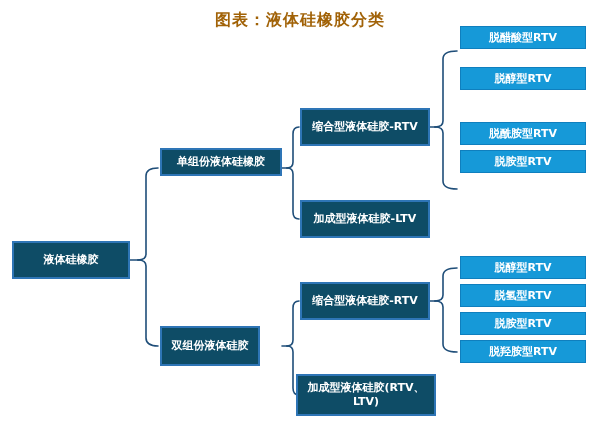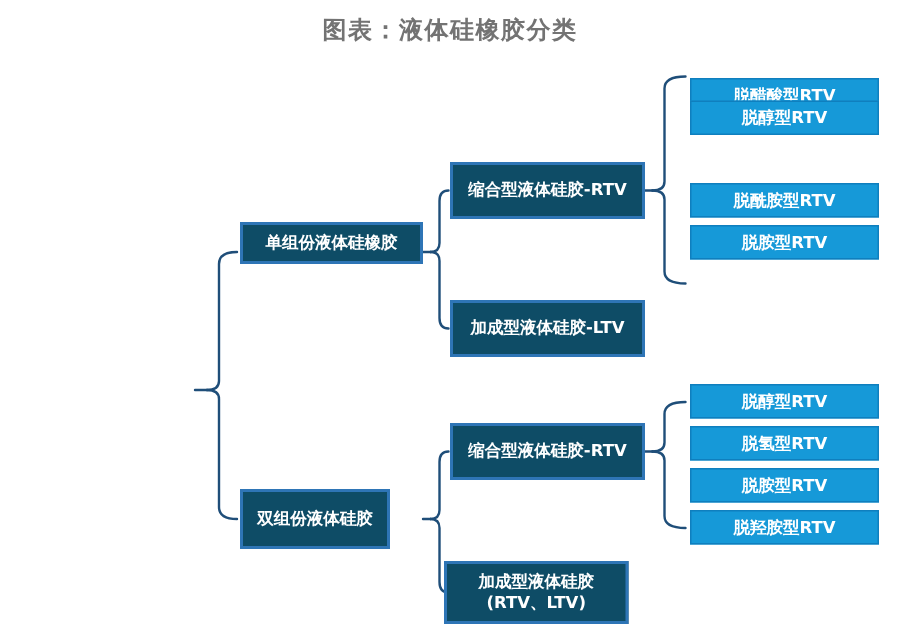--- a/index.html
+++ b/index.html
@@ -6,21 +6,21 @@
   .canvas{
     position:relative;
     width:600px;height:421px;
     background:#ffffff;
     font-family:"DejaVu Sans","Liberation Sans",sans-serif;
     overflow:hidden;
   }
   .title{
     position:absolute;left:0;top:10px;width:600px;
     text-align:center;
-    font-size:16px;font-weight:bold;color:#737373;
+    font-size:16px;font-weight:bold;color:#a16207;
     letter-spacing:1px;
   }
   .node{
     position:absolute;
     display:flex;align-items:center;justify-content:center;
     text-align:center;
     box-sizing:border-box;
     color:#ffffff;
     font-weight:bold;
     line-height:1.25;
@@ -35,23 +35,23 @@
     border:1px solid #0F7FBE;
     font-size:11px;
   }
   
   .n-root        {left:12px;  top:241px; width:118px; height:38px;}
   .n-single      {left:160px; top:148px; width:122px; height:28px;}
   .n-double      {left:160px; top:326px; width:100px; height:40px;}
   .n-cond-top    {left:300px; top:108px; width:130px; height:38px;}
   .n-add-top     {left:300px; top:200px; width:130px; height:38px;}
   .n-cond-bot    {left:300px; top:282px; width:130px; height:38px;}
-  .n-add-bot     {left:296px; top:374px; width:123px; height:42px; padding:2px 6px;}
+  .n-add-bot     {left:296px; top:374px; width:140px; height:42px; padding:2px 6px;}
   .lf{left:460px;width:126px;height:23px;}
-  .lt0{top:52px;}  .lt1{top:67px;}  .lt2{top:95px;}
+  .lt0{top:26px;}  .lt1{top:67px;}  .lt2{top:95px;}
   .lt3{top:122px;} .lt4{top:150px;} .lt5{top:178px;}
   .lb0{top:256px;} .lb1{top:284px;} .lb2{top:312px;} .lb3{top:340px;}
   .connectors{position:absolute;left:0;top:0;width:600px;height:421px;pointer-events:none;}
 </style>
 </head>
 <body>
 
 <div class="canvas">
 
   <div class="title">图表：液体硅橡胶分类</div>
@@ -82,20 +82,21 @@
       <path d="M299,395 Q293,395 293,388 L293,352 Q293,346 287,346"></path>
     </g>
 
     <g>
       <path d="M430,301 L435,301"></path>
       <path d="M457,268 Q443,268 443,276 L443,295 Q443,301 435,301"></path>
       <path d="M457,352 Q443,352 443,344 L443,307 Q443,301 435,301"></path>
     </g>
   </svg>
 
+  <div class="node dark n-root">液体硅橡胶</div>
 
   <div class="node dark n-single">单组份液体硅橡胶</div>
   <div class="node dark n-double">双组份液体硅胶</div>
 
   <div class="node dark n-cond-top">缩合型液体硅胶-RTV</div>
   <div class="node dark n-add-top">加成型液体硅胶-LTV</div>
   <div class="node dark n-cond-bot">缩合型液体硅胶-RTV</div>
   <div class="node dark n-add-bot">加成型液体硅胶(RTV、LTV)</div>
 
   <div class="node leaf lf lt0">脱醋酸型RTV</div>

